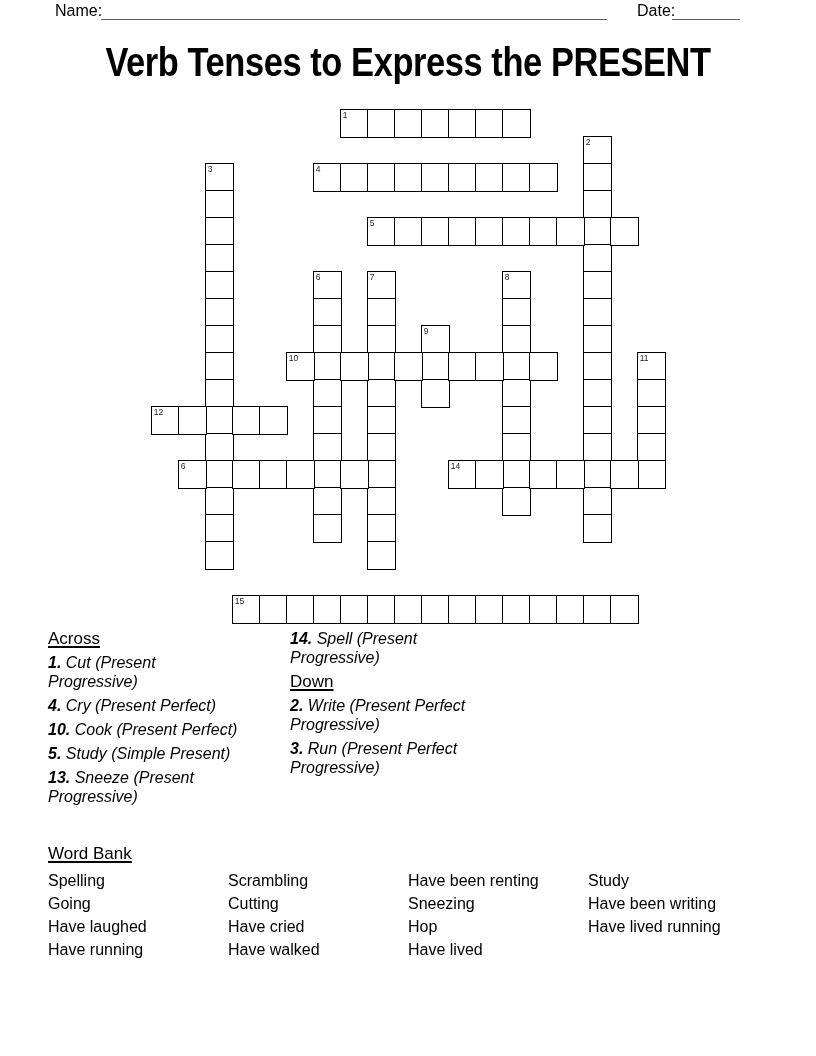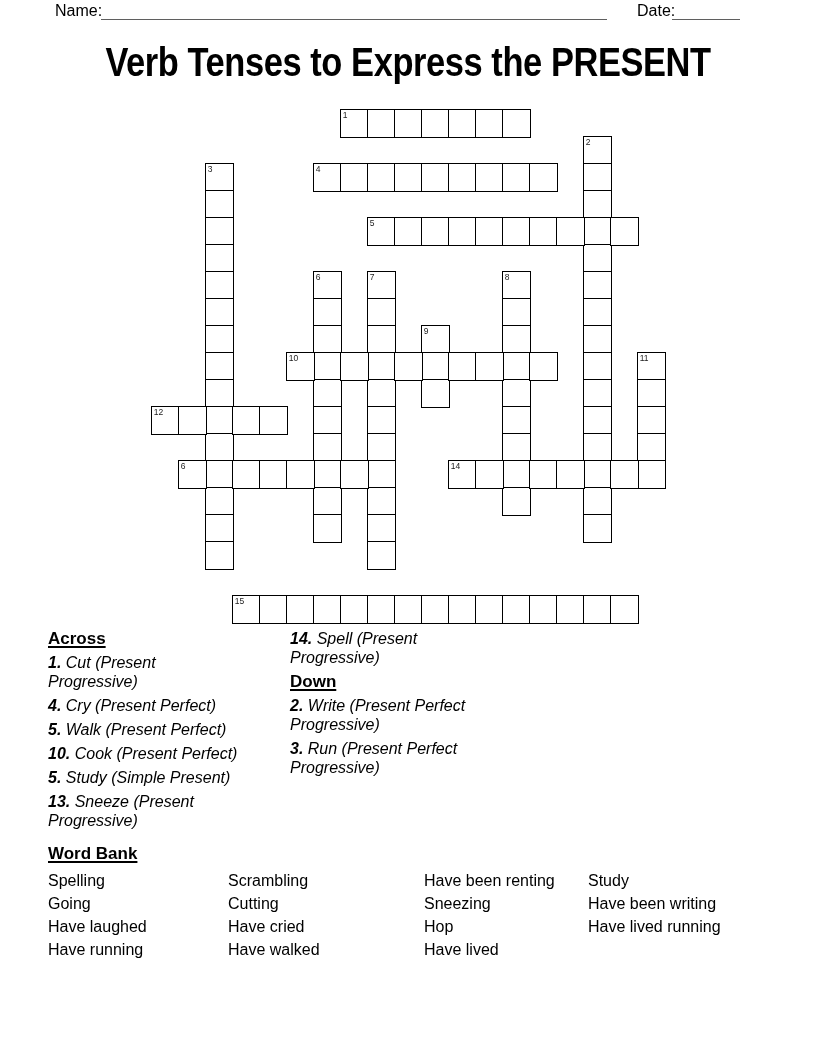--- a/index.html
+++ b/index.html
@@ -46,21 +46,21 @@
     letter-spacing: 0;
   }
 
   
   #clues { left: 48px; top: 629px; width: 720px; height: 210px; }
   .clue-col { position: absolute; top: 0; }
   #clue-col-1 { left: 0;     width: 196px; }
   #clue-col-2 { left: 242px; width: 205px; }
   #clue-col-3 { left: 483px; width: 182px; }
   .section-head {
-    font-size: 17px; font-weight: 700;
+    font-size: 17px; font-weight: 400;
     line-height: 20px; margin-bottom: 4px;
     text-decoration: underline;
     text-decoration-thickness: 1.6px;
     text-underline-offset: 2px;
   }
   .clue { font-size: 16px; line-height: 19px; margin-bottom: 5px; font-style: italic; }
   .clue b { font-weight: 700; }
 
   
   #wordbank { left: 48px; top: 844px; width: 720px; height: 130px; }
@@ -237,21 +237,20 @@
     <div class="cell" style="left: 404.25px; top: 485.25px;"></div>
     <div class="cell" style="left: 431.25px; top: 485.25px;"></div>
     <div class="cell" style="left: 458.25px; top: 485.25px;"></div>
   </div>
 
 <div id="clues" class="abs">
   <div id="clue-col-1" class="clue-col">
       <div class="section-head">Across</div>
       <div class="clue"><b>1.</b> Cut (Present Progressive)</div>
       <div class="clue"><b>4.</b> Cry (Present Perfect)</div>
-      <div class="clue"><b>5.</b> Walk (Present Perfect)</div>
       <div class="clue"><b>10.</b> Cook (Present Perfect)</div>
       <div class="clue"><b>5.</b> Study (Simple Present)</div>
       <div class="clue"><b>13.</b> Sneeze (Present Progressive)</div>
     </div>
   <div id="clue-col-2" class="clue-col">
       <div class="clue"><b>14.</b> Spell (Present Progressive)</div>
       <div class="section-head">Down</div>
       <div class="clue"><b>2.</b> Write (Present Perfect Progressive)</div>
       <div class="clue"><b>3.</b> Run (Present Perfect Progressive)</div>
     </div>
@@ -265,21 +264,21 @@
         <div class="wb-item">Going</div>
         <div class="wb-item">Have laughed</div>
         <div class="wb-item">Have running</div>
       </div>
       <div class="wb-col" style="left: 180px;">
         <div class="wb-item">Scrambling</div>
         <div class="wb-item">Cutting</div>
         <div class="wb-item">Have cried</div>
         <div class="wb-item">Have walked</div>
       </div>
-      <div class="wb-col" style="left: 360px; margin-left: 16px;">
+      <div class="wb-col" style="left: 360px;">
         <div class="wb-item">Have been renting</div>
         <div class="wb-item">Sneezing</div>
         <div class="wb-item">Hop</div>
         <div class="wb-item">Have lived</div>
       </div>
       <div class="wb-col" style="left: 540px;">
         <div class="wb-item">Study</div>
         <div class="wb-item">Have been writing</div>
         <div class="wb-item">Have lived running</div>
       </div>

